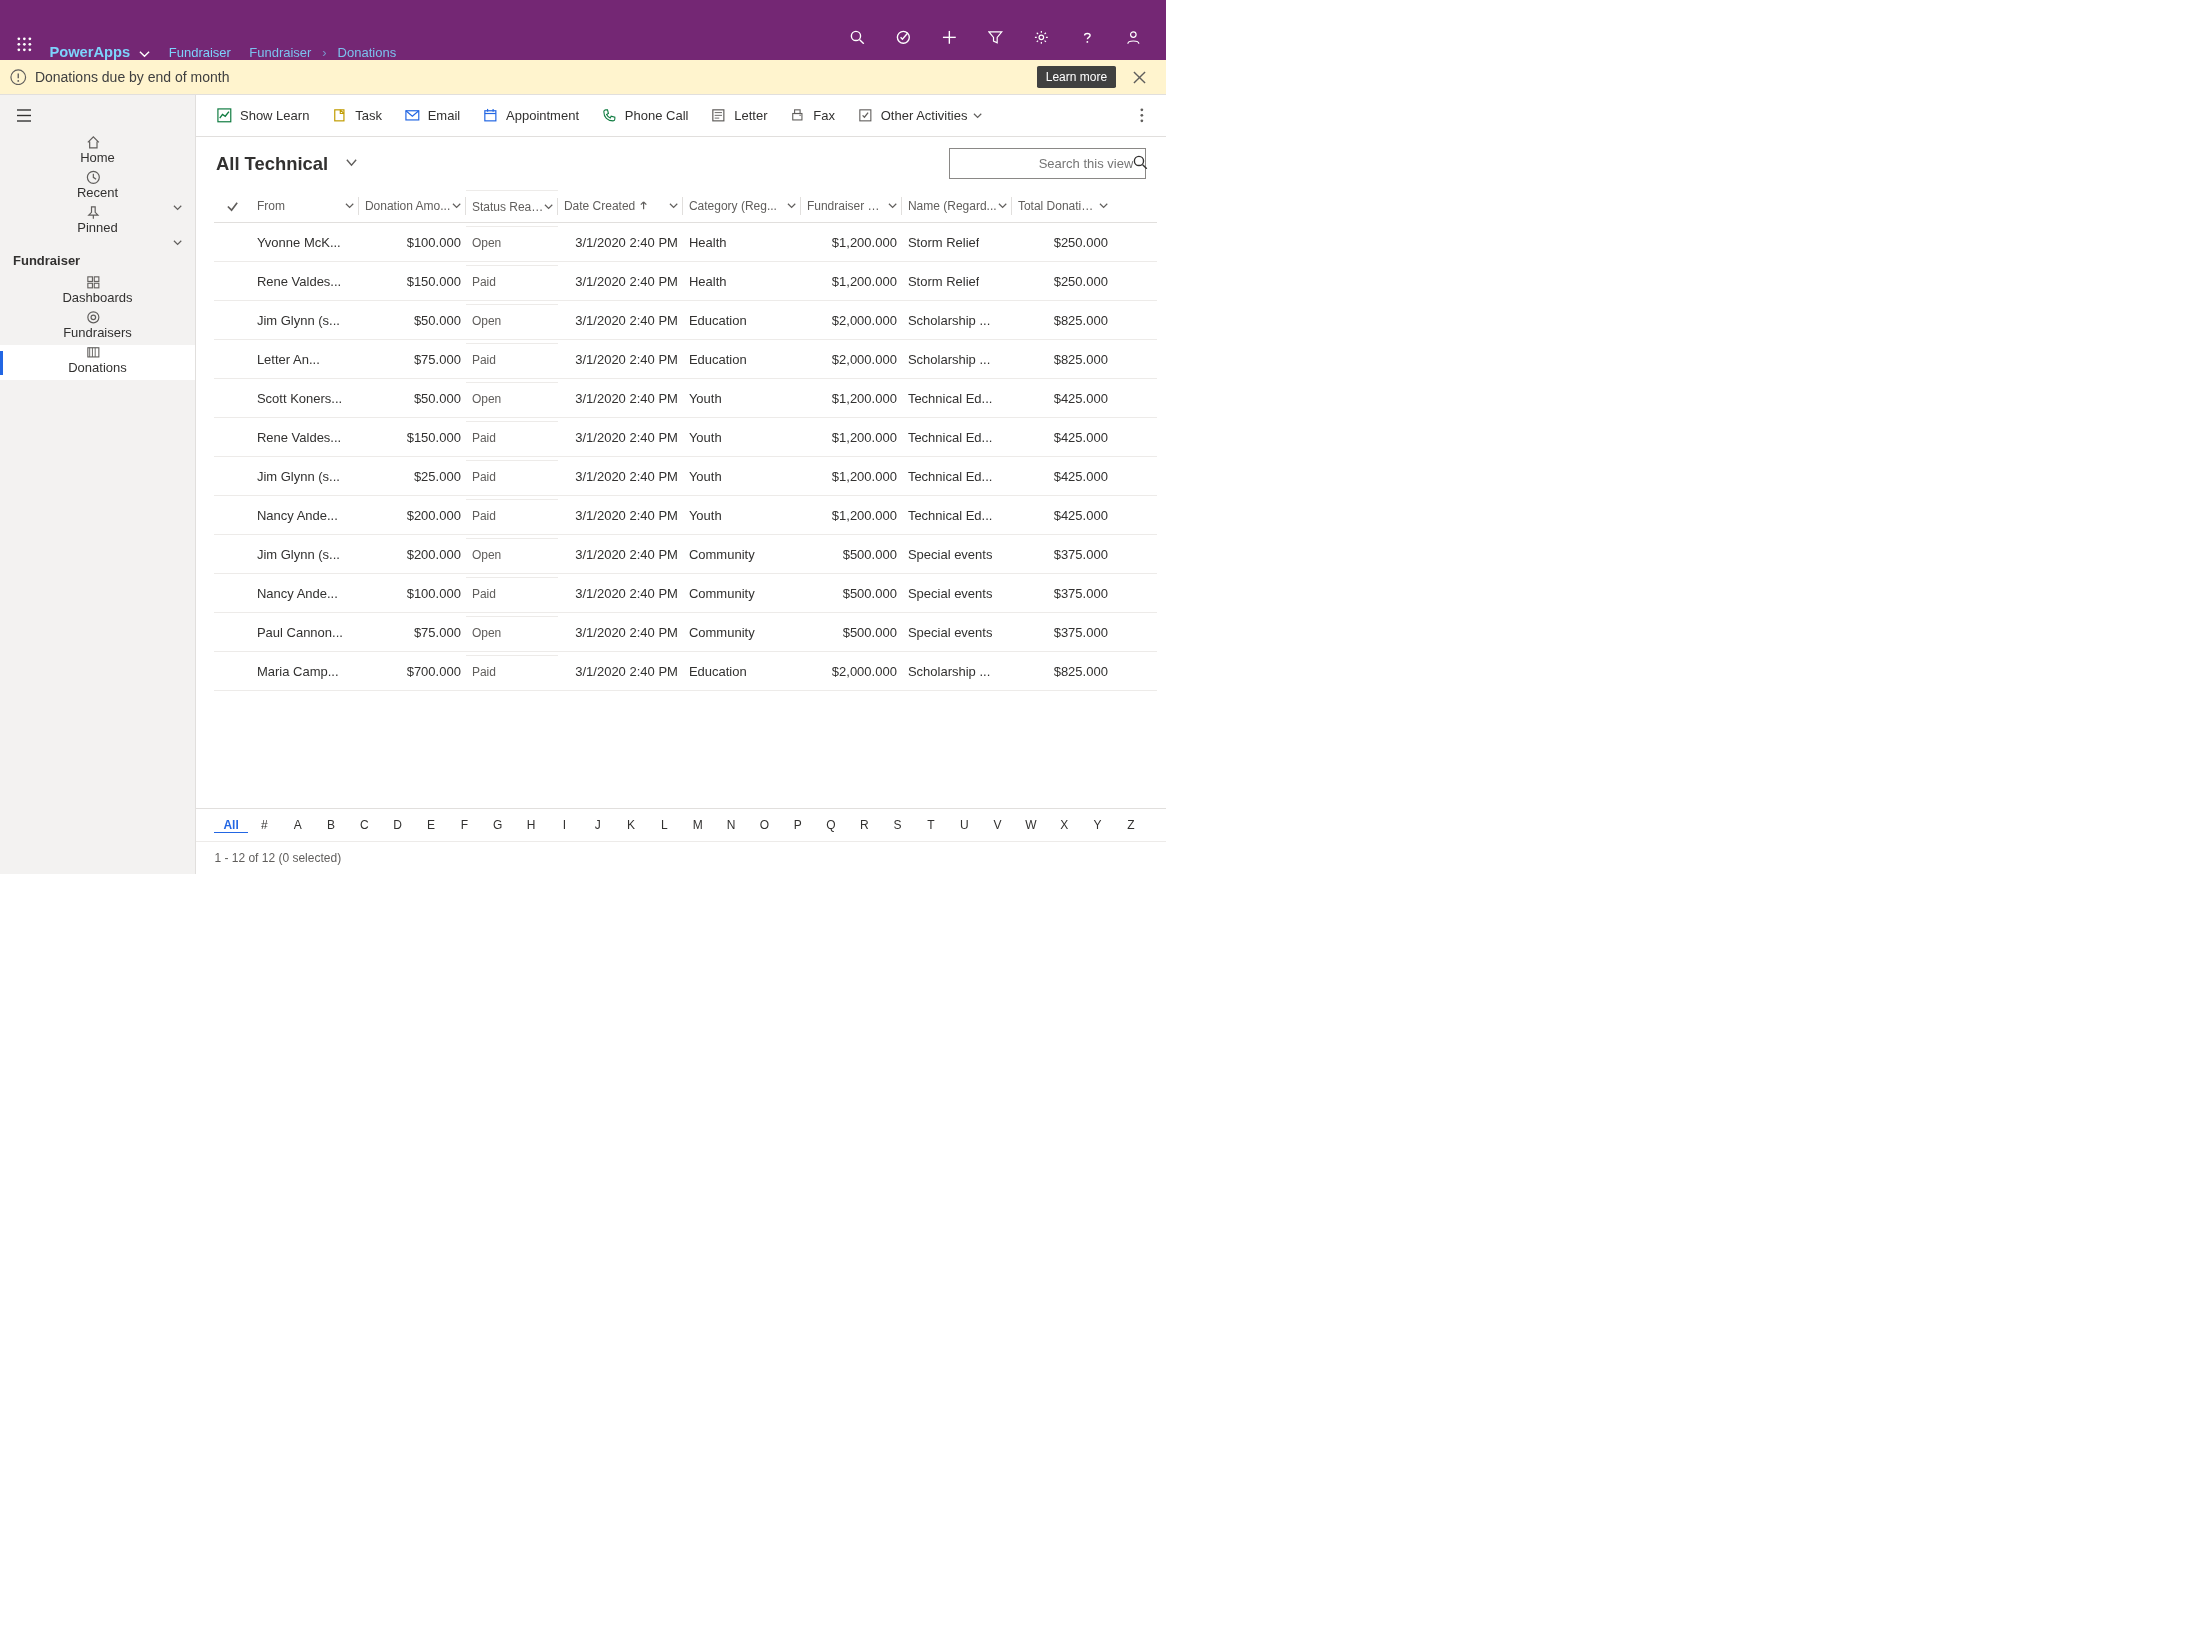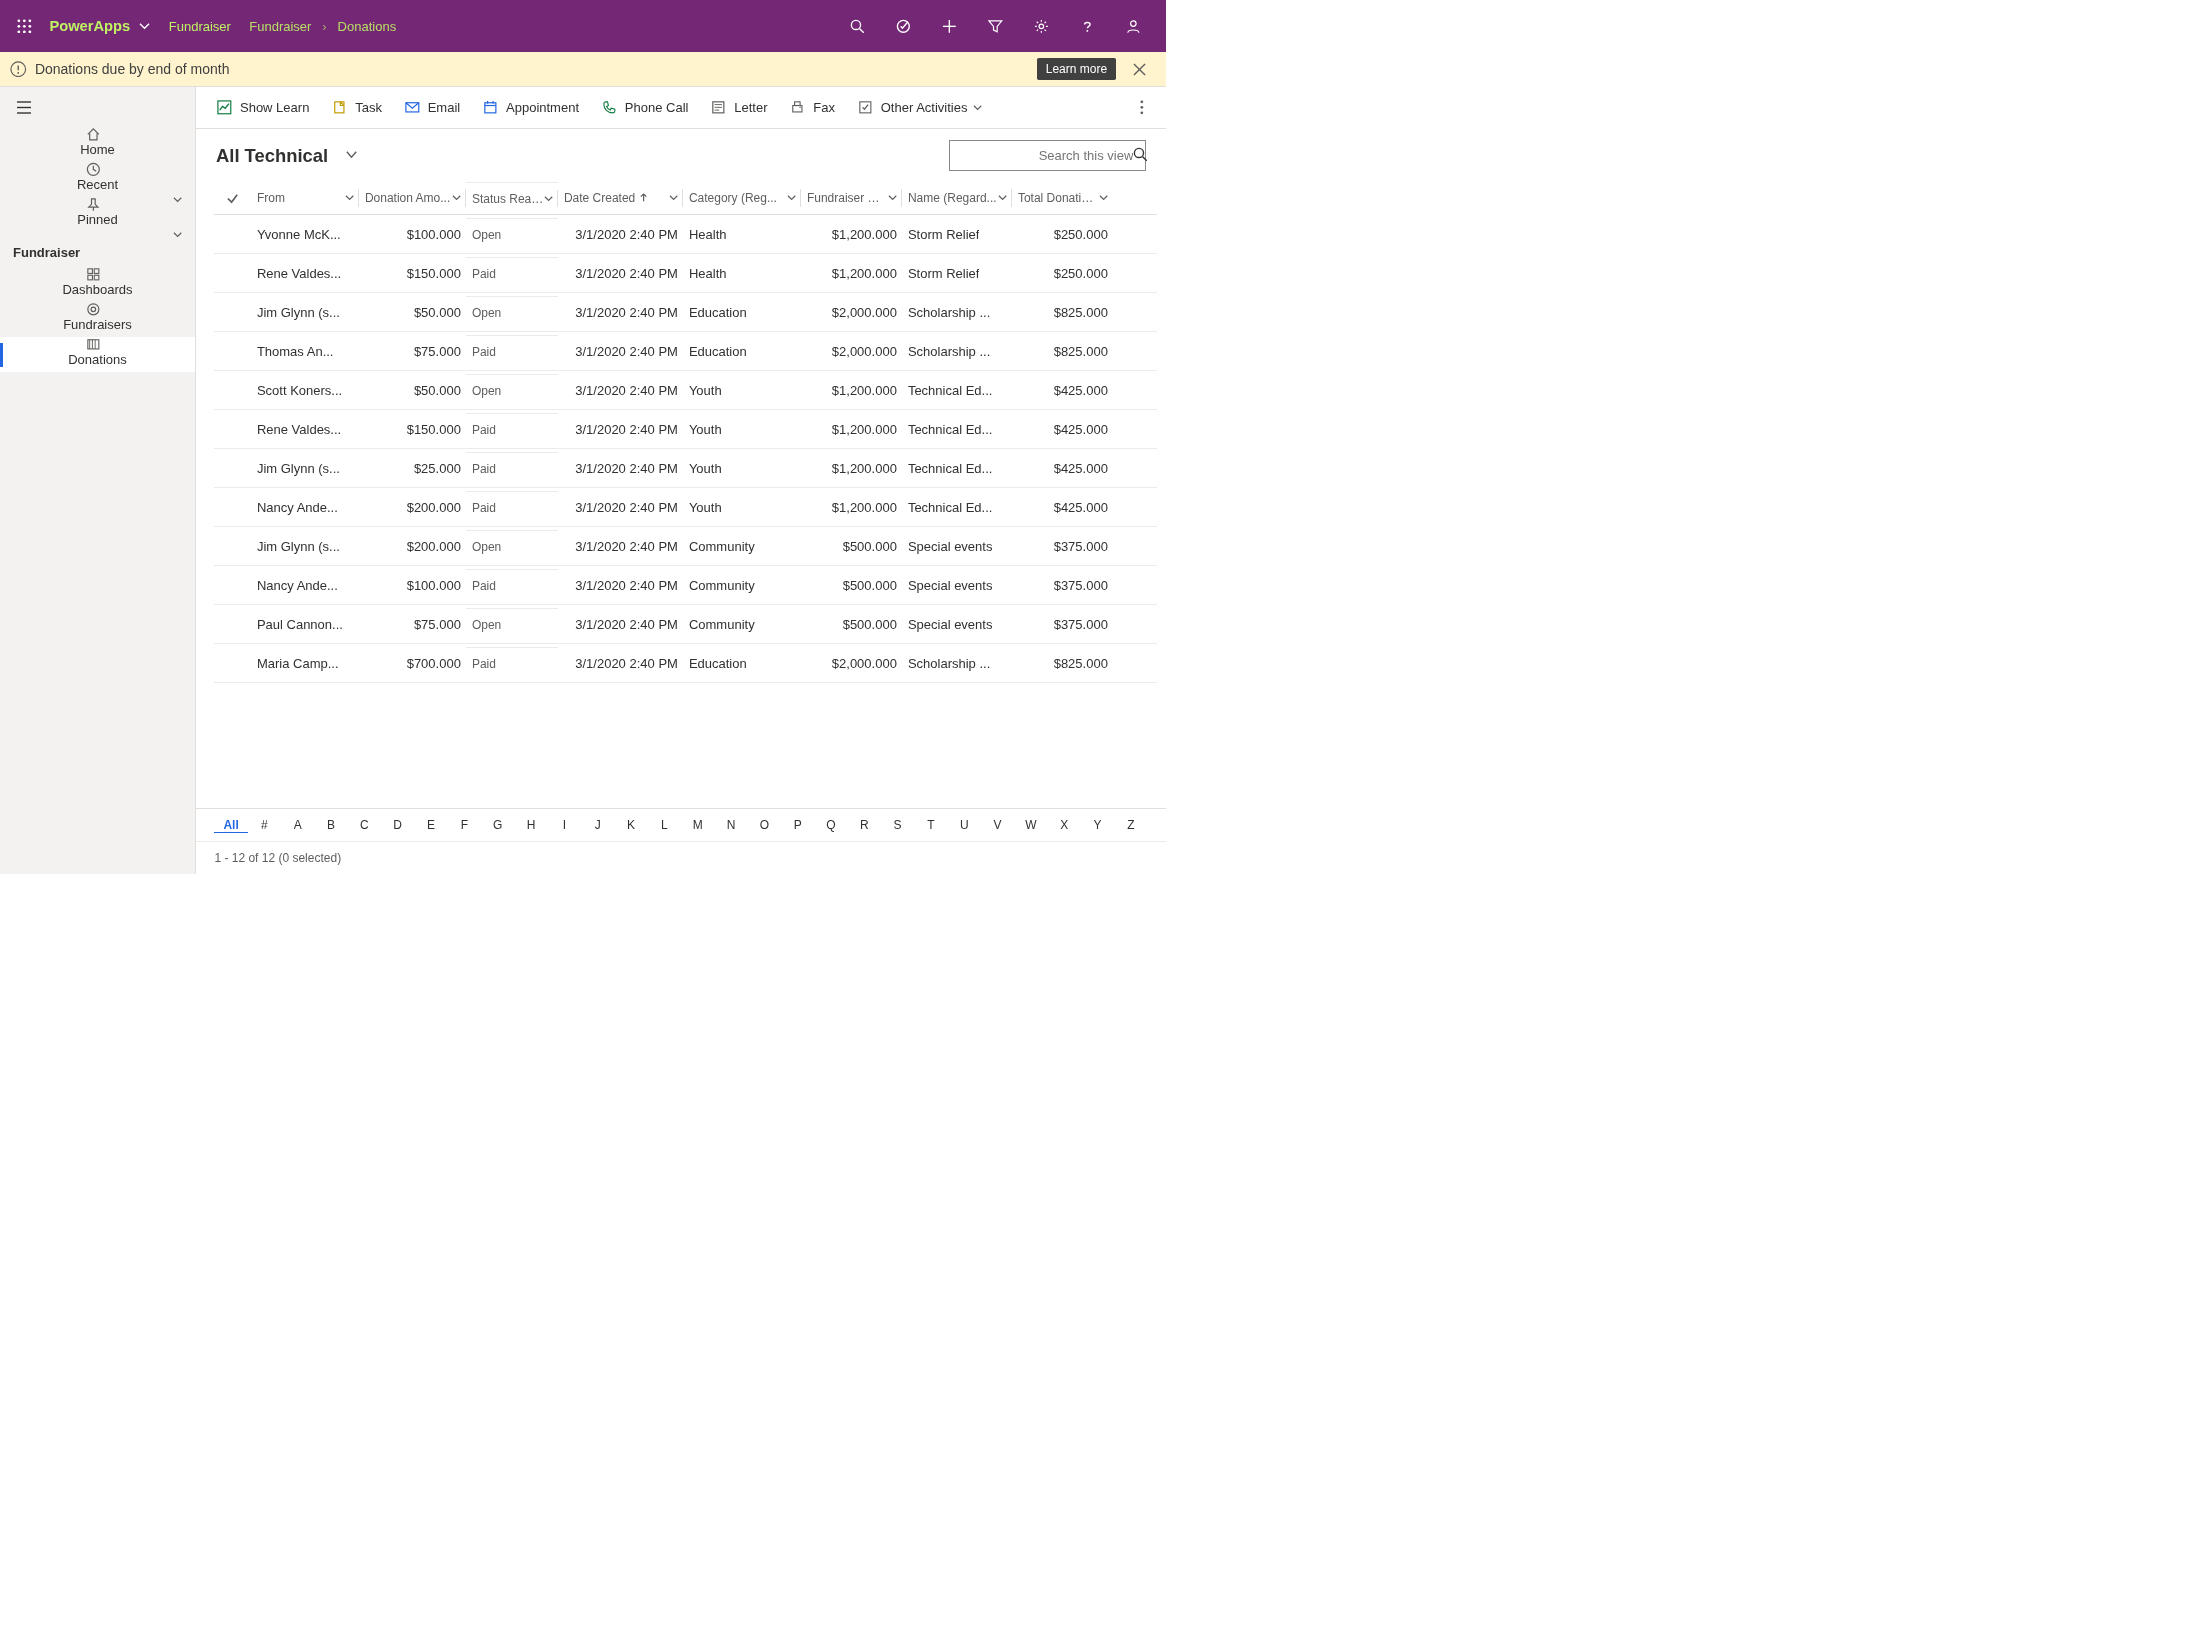--- a/index.html
+++ b/index.html
@@ -1,20 +1,20 @@
 <!DOCTYPE html>
 <html style="font-size:14.7px"><head>
 <meta charset="utf-8">
 <style>
   * { box-sizing: border-box; margin: 0; padding: 0; font-family: "Segoe UI", Arial, sans-serif; }
   html, body { width: 100%; height: 100%; background: #fff; color: #323130; }
   .root { width: 1166px; height: 874px; display: flex; flex-direction: column; overflow: hidden; }
 
   
-  .header { height: 52px; background: #742774; color: #bef264; display: flex; align-items: center; padding: 0 9.2px; }
+  .header { height: 60px; background: #742774; color: #7dd3fc; display: flex; align-items: flex-end; padding: 0 9.2px; }
   .header .waffle { width: 31px; height: 31px; display:flex; align-items:center; justify-content:center; cursor:pointer; }
   .header .app-title { font-size: 14.7px; font-weight: 600; margin-left: 9.2px; margin-right: 5.5px; }
   .header .chev { margin-left: 3.7px; margin-right: 18.4px; display:flex; align-items:center; cursor:pointer;}
   .header .sitemap { font-size: 13px; margin-right: 18.4px; }
   .header .crumb { font-size: 13px; opacity: 0.9; }
   .header .crumb .sep { margin: 0 7.3px; opacity: 0.7; }
   .header .spacer { flex: 1; }
   .header .hicon { width: 46px; height: 46px; display:flex; align-items:center; justify-content:center; cursor:pointer; }
   .header svg { fill: #fff; }
 
@@ -534,21 +534,21 @@
               <div class="col name">
                 <span class="ellipsis">Scholarship ...</span>
               </div>
               <div class="col total">
                 <span class="ellipsis">$825.000</span>
               </div>
             </div>
             <div class="row">
               <div class="col check"></div>
               <div class="col from">
-                <span class="ellipsis">Thomas An...</span>
+                <span class="ellipsis">Letter An...</span>
               </div>
               <div class="col amount">
                 <span class="ellipsis">$75.000</span>
               </div>
               <div class="col status">
                 <span class="ellipsis">Paid</span>
               </div>
               <div class="col date">
                 <span class="ellipsis">3/1/2020 2:40 PM</span>
               </div>

